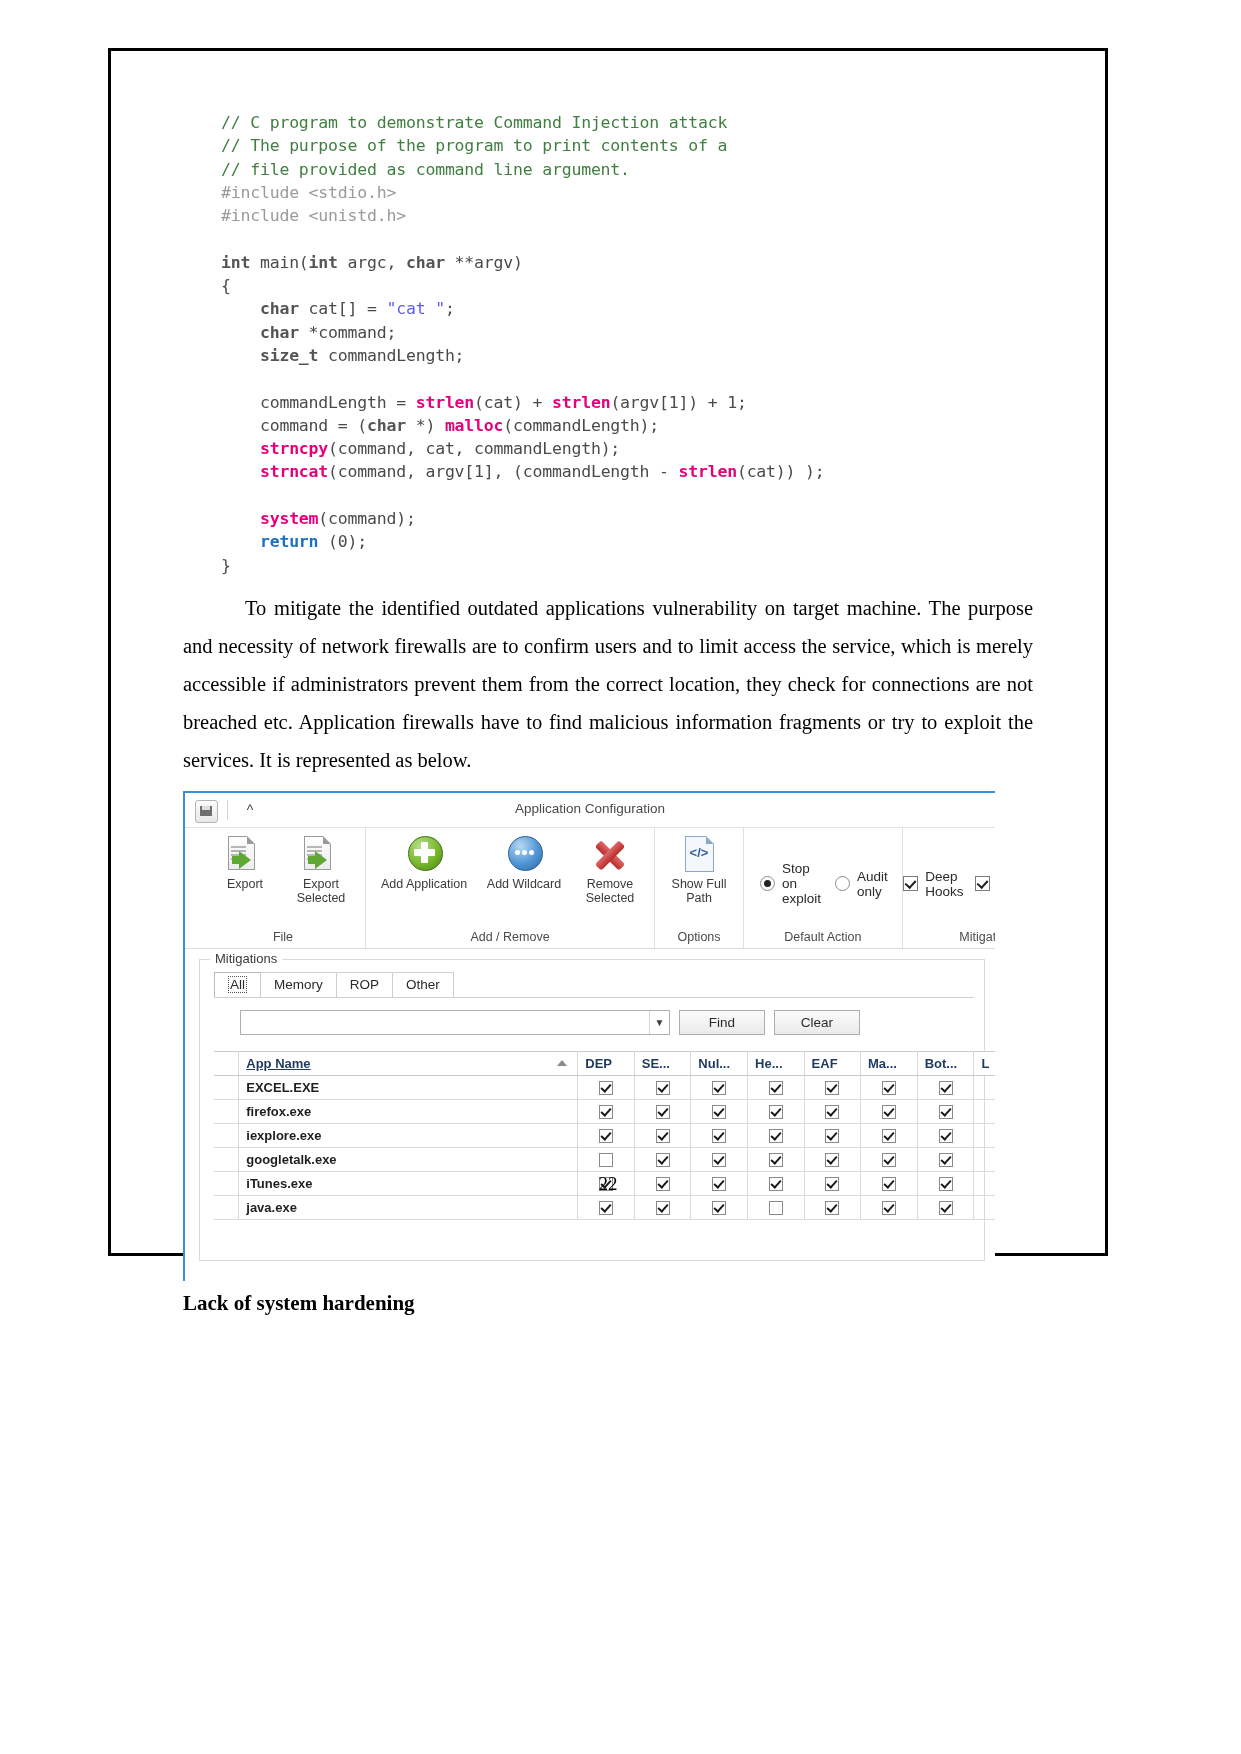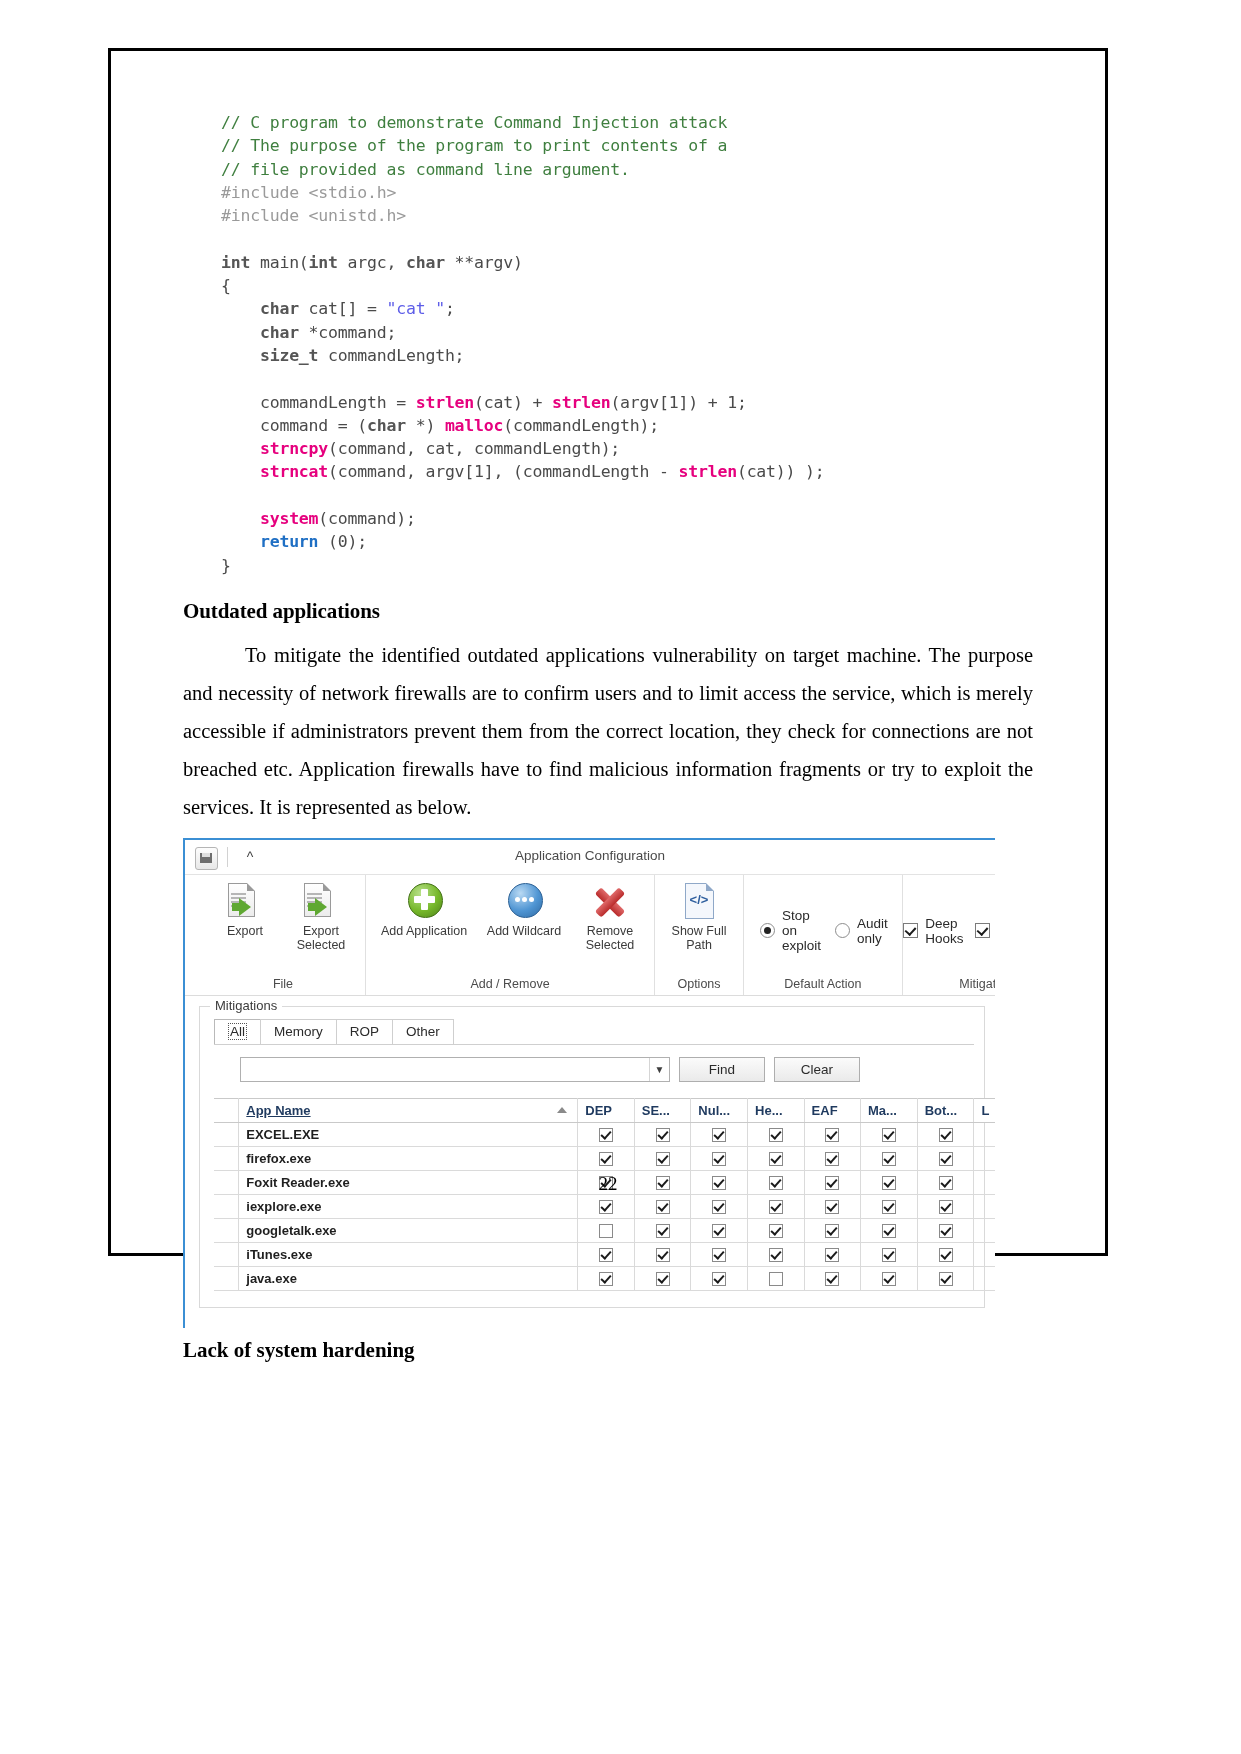--- a/index.html
+++ b/index.html
@@ -399,21 +399,20 @@
   }
 </style>
 </head>
 <body>
 
 <div id="page">
   <div id="page-inner">
 
     <div class="code-block" id="code-block"><div class="code-line"><span class="c-comment">// C program to demonstrate Command Injection attack</span></div><div class="code-line"><span class="c-comment">// The purpose of the program to print contents of a</span></div><div class="code-line"><span class="c-comment">// file provided as command line argument.</span></div><div class="code-line"><span class="c-pre">#include &lt;stdio.h&gt;</span></div><div class="code-line"><span class="c-pre">#include &lt;unistd.h&gt;</span></div><div class="code-line">&nbsp;</div><div class="code-line"><span class="c-kw">int</span><span class="c-plain"> main(</span><span class="c-kw">int</span><span class="c-plain"> argc, </span><span class="c-kw">char</span><span class="c-plain"> **argv)</span></div><div class="code-line"><span class="c-plain">{</span></div><div class="code-line"><span class="c-plain">    </span><span class="c-kw">char</span><span class="c-plain"> cat[] = </span><span class="c-str">"cat "</span><span class="c-plain">;</span></div><div class="code-line"><span class="c-plain">    </span><span class="c-kw">char</span><span class="c-plain"> *command;</span></div><div class="code-line"><span class="c-plain">    </span><span class="c-kw">size_t</span><span class="c-plain"> commandLength;</span></div><div class="code-line">&nbsp;</div><div class="code-line"><span class="c-plain">    commandLength = </span><span class="c-pink">strlen</span><span class="c-plain">(cat) + </span><span class="c-pink">strlen</span><span class="c-plain">(argv[1]) + 1;</span></div><div class="code-line"><span class="c-plain">    command = (</span><span class="c-kw">char</span><span class="c-plain"> *) </span><span class="c-pink">malloc</span><span class="c-plain">(commandLength);</span></div><div class="code-line"><span class="c-plain">    </span><span class="c-pink">strncpy</span><span class="c-plain">(command, cat, commandLength);</span></div><div class="code-line"><span class="c-plain">    </span><span class="c-pink">strncat</span><span class="c-plain">(command, argv[1], (commandLength - </span><span class="c-pink">strlen</span><span class="c-plain">(cat)) );</span></div><div class="code-line">&nbsp;</div><div class="code-line"><span class="c-plain">    </span><span class="c-pink">system</span><span class="c-plain">(command);</span></div><div class="code-line"><span class="c-plain">    </span><span class="c-blue">return</span><span class="c-plain"> (0);</span></div><div class="code-line"><span class="c-plain">}</span></div></div>
 
-    <h2 class="sect">Outdated applications</h2>
 
     <p class="body">To mitigate the identified outdated applications vulnerability on target machine. The purpose and necessity of network firewalls are to confirm users and to limit access the service, which is merely accessible if administrators prevent them from the correct location, they check for connections are not breached etc.  Application firewalls have to find malicious information fragments or try to exploit the services.  It is represented as below.</p>
 
     <div class="emet">
 
       <div class="emet-title">
         <div class="qat-save">
             <i></i>
           </div>
         <div class="qat-div"></div>
@@ -596,32 +595,20 @@
                 <td class="chk"><span class="tickbox on"></span></td>
                 <td class="chk"><span class="tickbox on"></span></td>
                 <td class="chk"><span class="tickbox on"></span></td>
                 <td class="chk"><span class="tickbox on"></span></td>
                 <td class="chk"><span class="tickbox on"></span></td>
                 <td class="chk"><span class="tickbox on"></span></td>
                 <td></td>
               </tr>
               <tr>
                 <td class="selcell"></td>
-                <td class="namecell">Foxit Reader.exe</td>
-                <td class="chk"><span class="tickbox on"></span></td>
-                <td class="chk"><span class="tickbox on"></span></td>
-                <td class="chk"><span class="tickbox on"></span></td>
-                <td class="chk"><span class="tickbox on"></span></td>
-                <td class="chk"><span class="tickbox on"></span></td>
-                <td class="chk"><span class="tickbox on"></span></td>
-                <td class="chk"><span class="tickbox on"></span></td>
-                <td></td>
-              </tr>
-              <tr>
-                <td class="selcell"></td>
                 <td class="namecell">iexplore.exe</td>
                 <td class="chk"><span class="tickbox on"></span></td>
                 <td class="chk"><span class="tickbox on"></span></td>
                 <td class="chk"><span class="tickbox on"></span></td>
                 <td class="chk"><span class="tickbox on"></span></td>
                 <td class="chk"><span class="tickbox on"></span></td>
                 <td class="chk"><span class="tickbox on"></span></td>
                 <td class="chk"><span class="tickbox on"></span></td>
                 <td></td>
               </tr>

